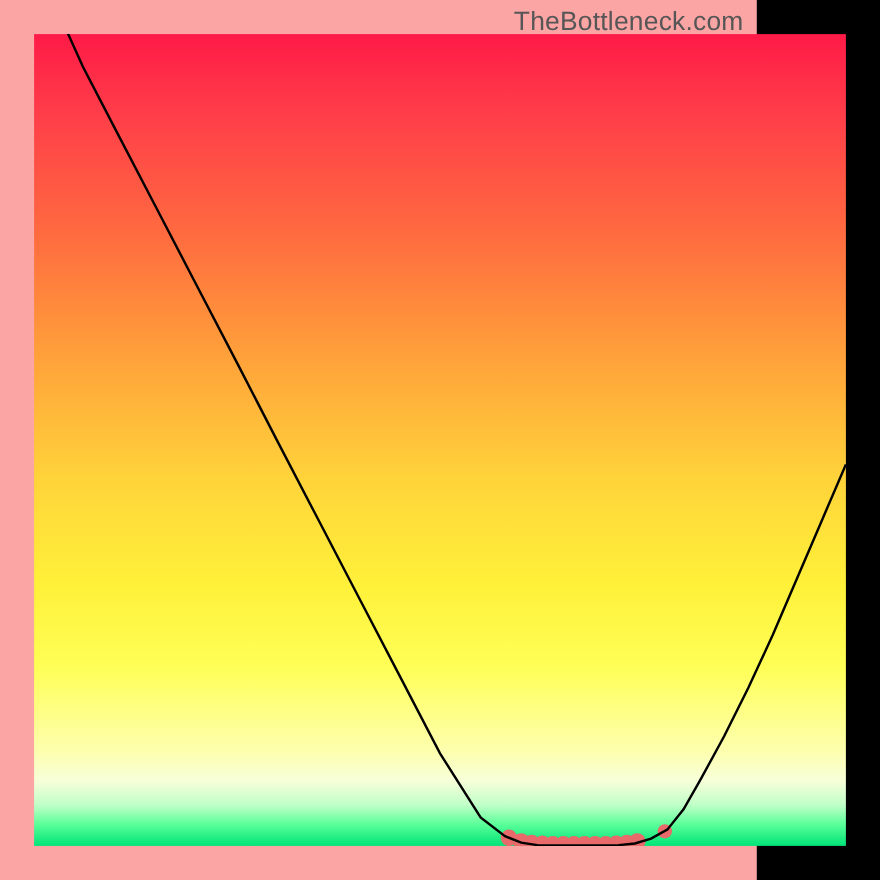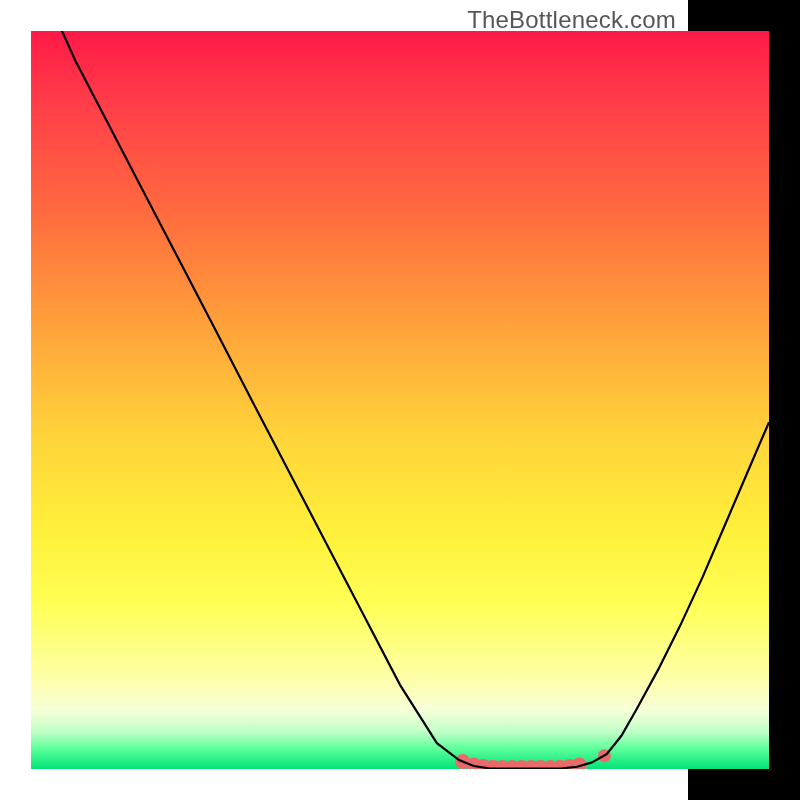--- a/index.html
+++ b/index.html
@@ -1,17 +1,17 @@
 <!DOCTYPE html>
 <html><head>
 <meta charset="utf-8">
 <style>
   * { margin: 0; padding: 0; box-sizing: border-box; }
   html, body { width: 800px; height: 800px; overflow: hidden; background: #000; }
-  .frame { position: relative; width: 688px; height: 800px; background: #ffffff; }
+  .frame { position: relative; width: 688px; height: 800px; background: #fca5a5; }
   .plot {
     position: absolute;
     left: 31px; top: 31px;
     width: 738px; height: 738px;
     background: linear-gradient(to bottom,
       #ff1a47 0%,
       #ff3e49 10%,
       #ff6c3f 25%,
       #ffa23a 40%,
       #ffd43a 55%,

